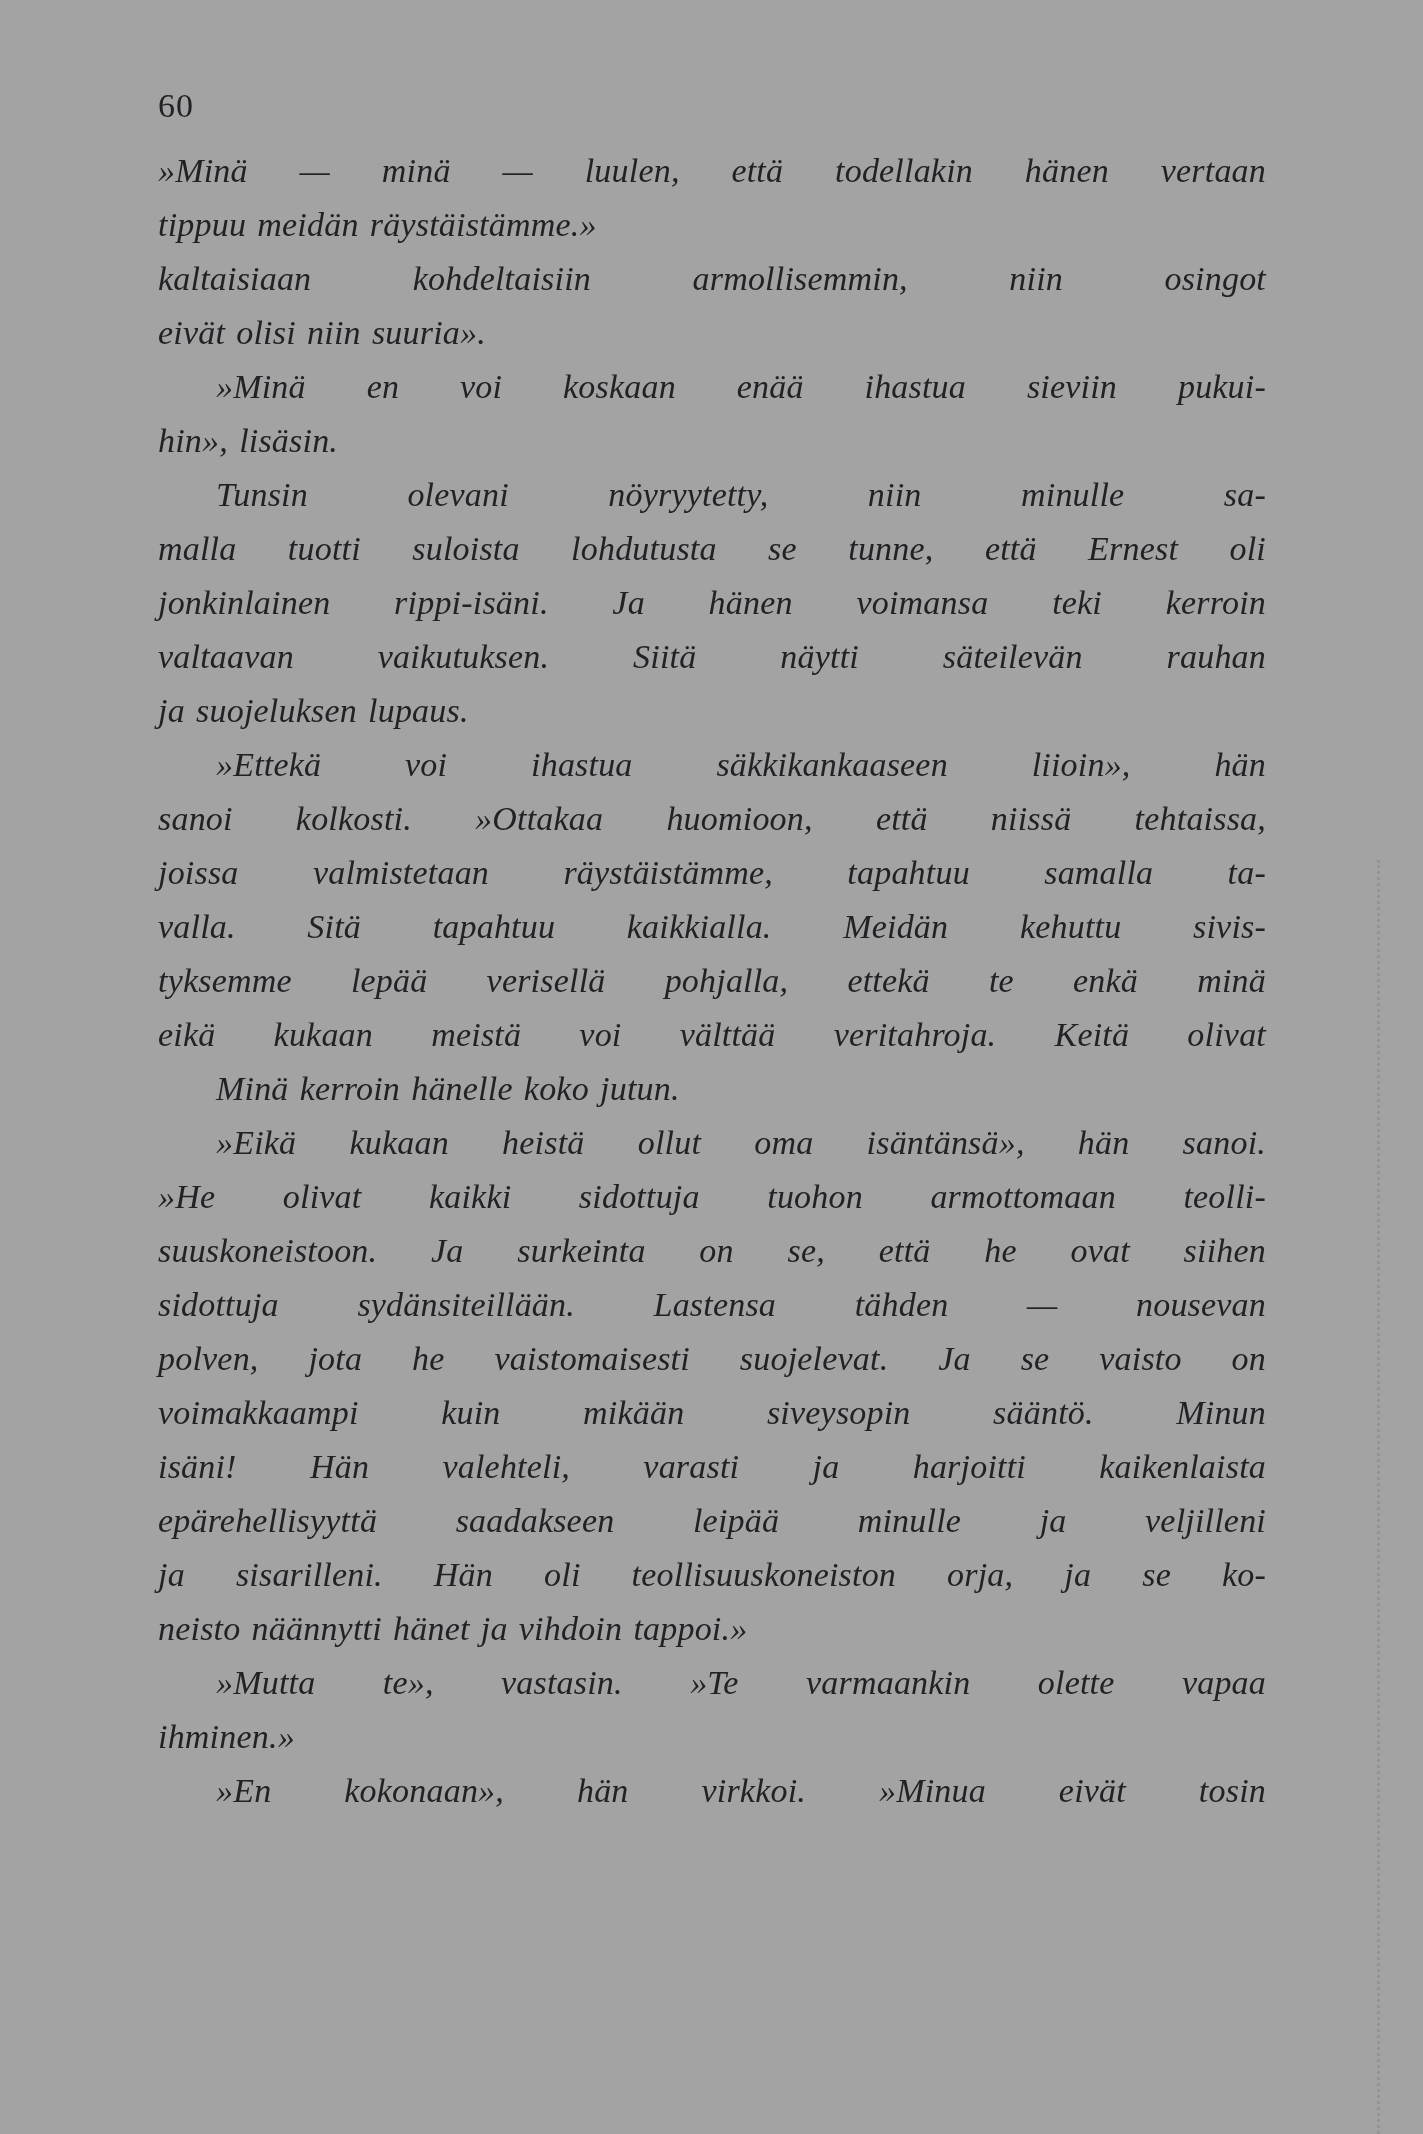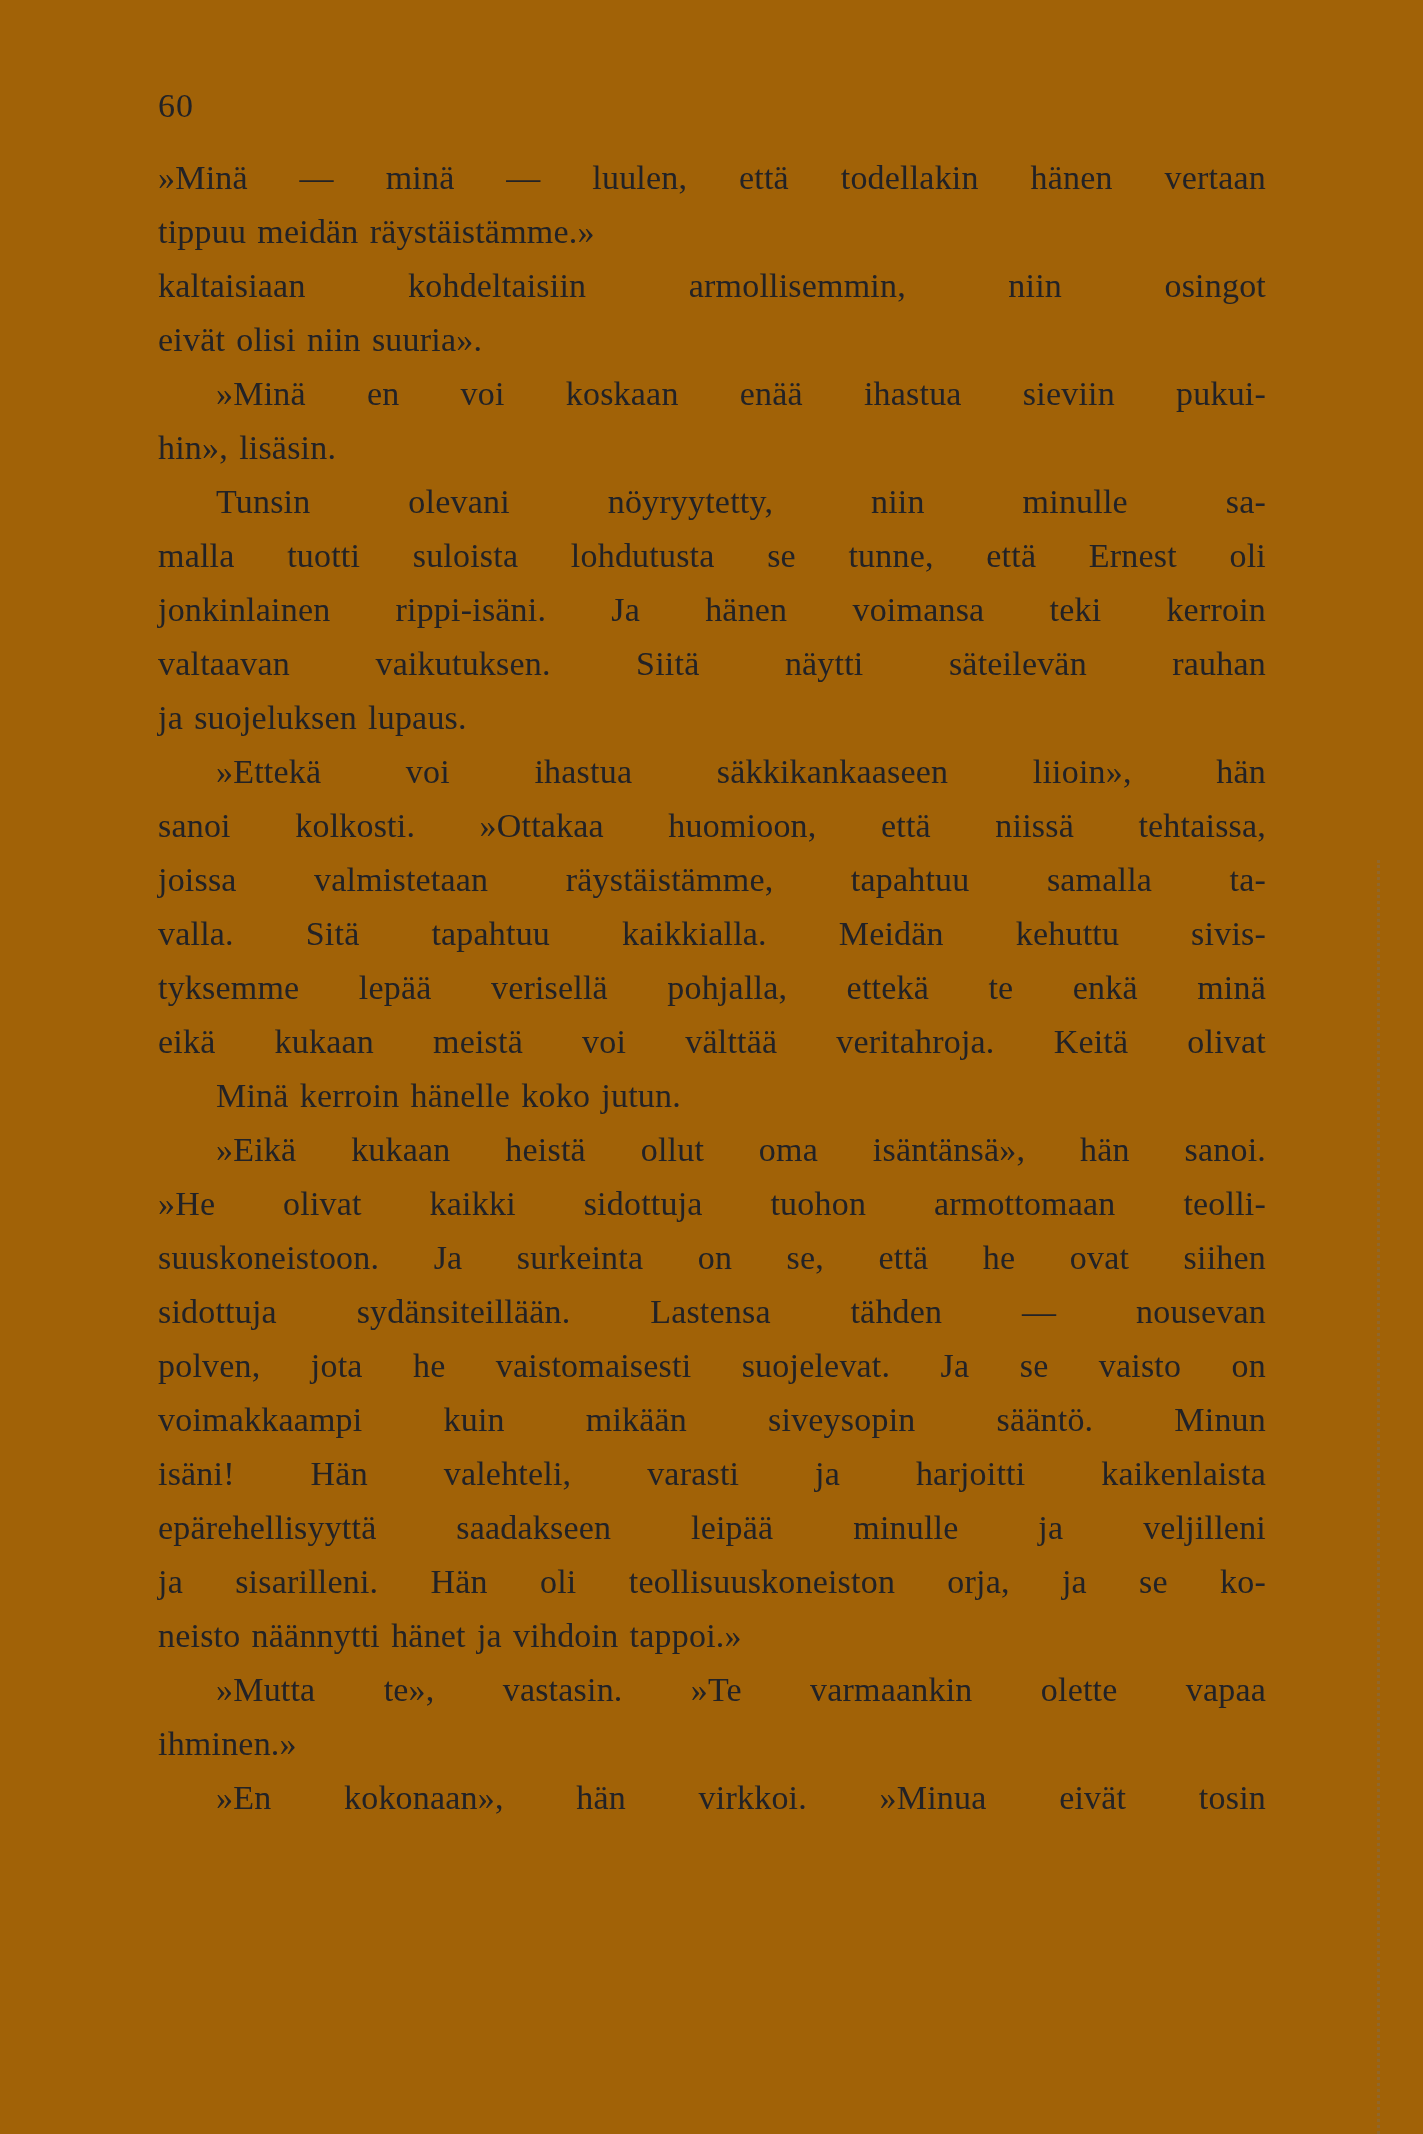--- a/index.html
+++ b/index.html
@@ -5,39 +5,40 @@
   html, body {
     margin: 0;
     padding: 0;
     background: #e9e9e7;
   }
   .page {
     position: relative;
     width: 1423px;
     height: 2134px;
     margin: 0 auto;
-    background: #a16207;
+    background: #a3a3a3;
     overflow: hidden;
     font-family: "Liberation Serif", "DejaVu Serif", serif;
     color: #222226;
   }
   .page-number {
     position: absolute;
     left: 158px;
     top: 86px;
     font-size: 34px;
     line-height: 40px;
     letter-spacing: 1px;
   }
   .text-block {
     position: absolute;
     left: 158px;
-    top: 151px;
+    top: 144px;
     width: 1108px;
     font-size: 34px;
+    font-style: italic;
   }
   .paragraph { margin: 0; }
   .line {
     line-height: 54px;
     height: 54px;
     white-space: normal;
     text-align: justify;
     text-align-last: justify;
     letter-spacing: 0.2px;
     word-spacing: 2.5px;

